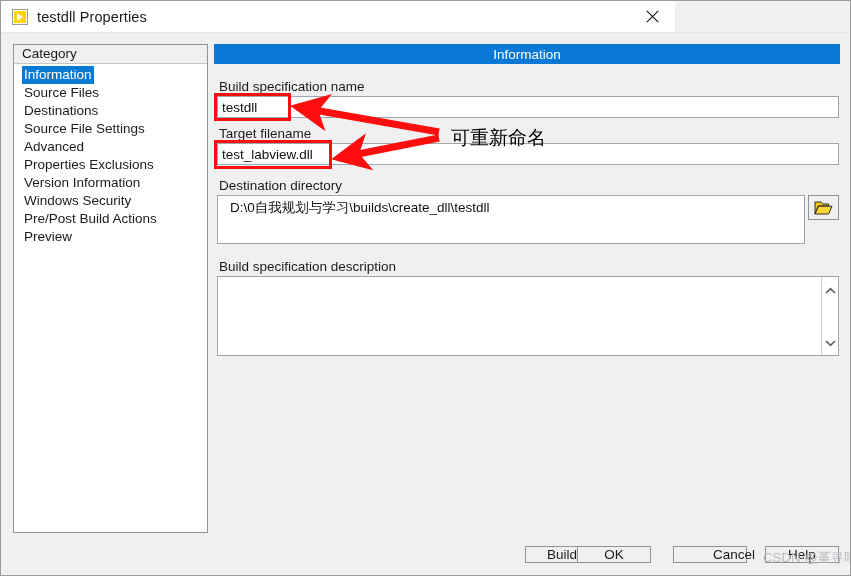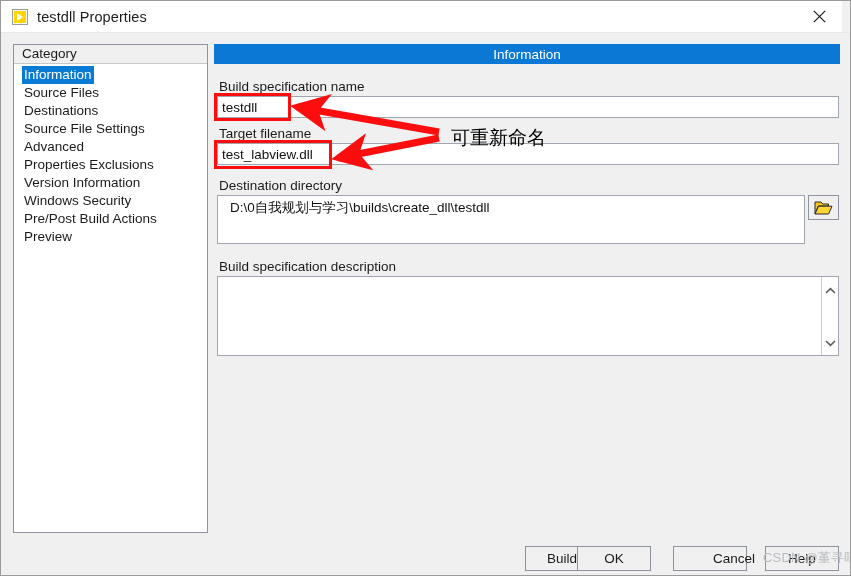--- a/index.html
+++ b/index.html
@@ -14,21 +14,21 @@
     position: relative;
     width: 851px; height: 576px;
     background: #f0f0f0;
     border: 1px solid #9a9a9a;
     overflow: hidden;
   }
 
   
   #titlebar {
     position: absolute; left: 0; top: 0;
-    width: 841px; height: 31px;
+    width: 674px; height: 31px;
     background: #ffffff;
     display: flex; align-items: center;
   }
   #win-icon {
     width: 16px; height: 16px;
     margin-left: 11px; margin-right: 9px;
     background: #ffffff;
     border: 1px solid #9b9b9b;
     position: relative;
     flex: 0 0 auto;
@@ -168,21 +168,21 @@
     display: flex; flex-direction: column; justify-content: space-between;
     align-items: center;
     padding: 4px 0;
   }
   .scroll-arrow { cursor: default; }
 
   
   .dlg-button {
     position: absolute;
     top: 545px;
-    height: 25px;
+    height: 17px;
     background: #f0f0f0;
     border: 1px solid #8d949e;
     font-size: 13.5px;
     color: #1b1b1b;
     display: flex; align-items: center; justify-content: center;
     cursor: default;
     text-align: right;
   }
   #btn-build  { left: 524px; width: 74px; }
   #btn-ok     { left: 576px; width: 74px; }

